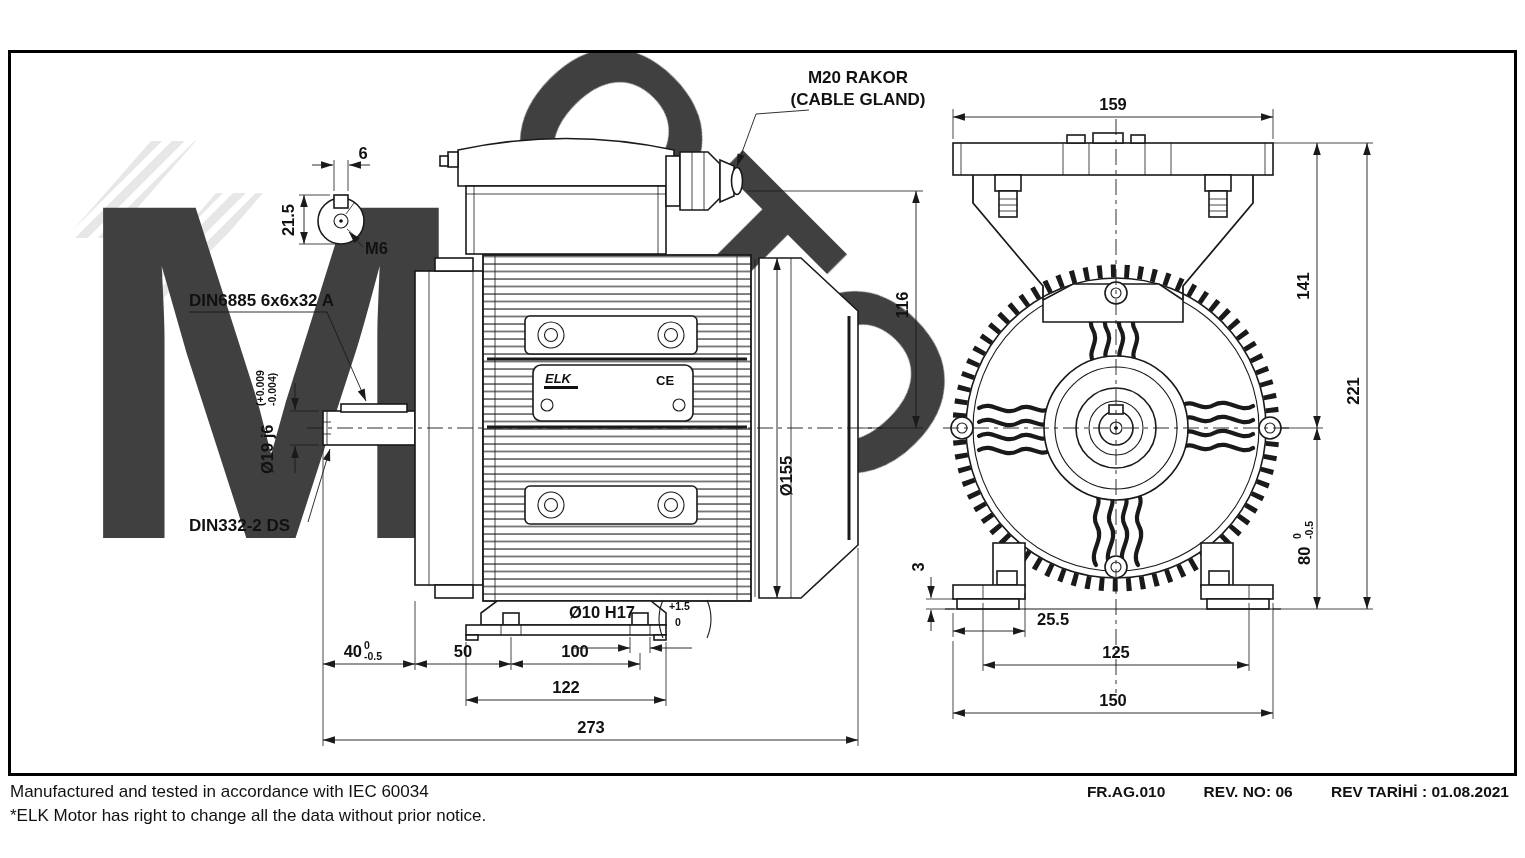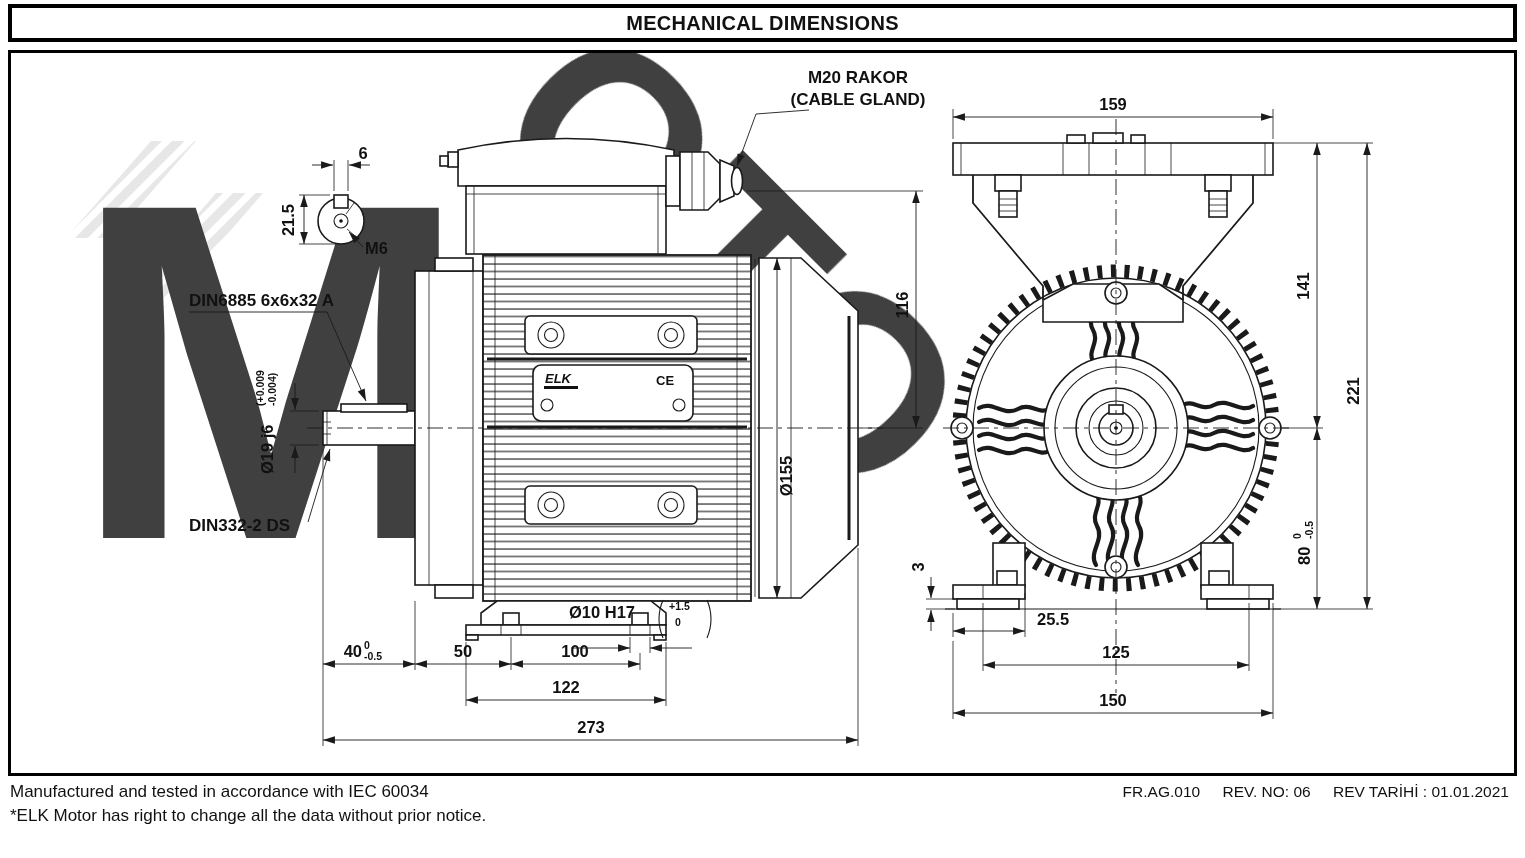--- a/index.html
+++ b/index.html
@@ -5,21 +5,21 @@
   html,body{margin:0;padding:0;background:#fff;}
   .page{position:relative;width:1525px;height:858px;background:#fff;overflow:hidden;
         font-family:"Liberation Sans",sans-serif;color:#111;}
   .titlebox{position:absolute;left:8px;top:4px;width:1501px;height:30px;border:4px solid #000;
             display:flex;align-items:center;justify-content:center;background:#fff;}
   .titlebox h1{margin:0;font-size:20px;font-weight:bold;letter-spacing:.3px;}
   .drawbox{position:absolute;left:8px;top:50px;width:1503px;height:720px;border:3px solid #000;background:#fff;}
   .footer{position:absolute;left:10px;top:780px;width:1505px;font-size:17px;line-height:24px;}
   .footer .row1{display:flex;justify-content:space-between;align-items:flex-end;}
   .footer .meta{font-size:15.5px;padding-right:6px;}
-  .footer .meta span{margin-left:18px;}
+  .footer .meta span{margin-left:34px;font-weight:bold;}
   
   svg text{font-family:"Liberation Sans",sans-serif;fill:#111;}
   .dt{font-size:16.5px;font-weight:bold;}
   .dts{font-size:10.5px;font-weight:bold;}
   .lab{font-size:17px;font-weight:bold;}
   .np{font-size:13px;font-weight:bold;}
   .pf{fill:#fff;stroke:#1a1a1a;stroke-width:1.6;}
   .p2{fill:none;stroke:#1a1a1a;stroke-width:1.8;}
   .p1{fill:none;stroke:#1a1a1a;stroke-width:1.1;}
   .p0{fill:none;stroke:#1a1a1a;stroke-width:0.8;}
@@ -27,23 +27,20 @@
   .dim{fill:none;stroke:#1a1a1a;stroke-width:0.9;}
   .ext{fill:none;stroke:#1a1a1a;stroke-width:0.8;}
   .cl{fill:none;stroke:#1a1a1a;stroke-width:0.9;stroke-dasharray:16 5 4 5;}
   .spoke{fill:none;stroke:#1a1a1a;stroke-width:4.2;stroke-linecap:round;}
 </style>
 </head>
 <body>
 
 <div class="page">
 
-  <div class="titlebox">
-    <h1>MECHANICAL DIMENSIONS</h1>
-  </div>
 
   <div class="drawbox">
     <svg width="1503" height="720" viewBox="0 0 1503 720">
       <defs>
         <marker id="arw" viewBox="0 0 12 8" refX="11.5" refY="4" markerWidth="13" markerHeight="9" orient="auto-start-reverse" markerUnits="userSpaceOnUse">
           <path d="M11.5,4 L0.5,0.5 L0.5,7.5 Z" fill="#1a1a1a"></path>
         </marker>
         <pattern id="wmP" width="16" height="16" patternUnits="userSpaceOnUse" patternTransform="rotate(45)">
           <rect width="16" height="16" fill="#ffffff"></rect>
             <rect width="9" height="16" fill="#f0caca"></rect>
@@ -330,19 +327,19 @@
       </g>
     </svg>
   </div>
 
   <div class="footer">
     <div class="row1">
       <span>Manufactured and tested in accordance with  IEC 60034</span>
       <span class="meta">
         <span>FR.AG.010</span>
         <span>REV. NO: 06</span>
-        <span>REV TARİHİ : 01.01.2021</span>
+        <span>REV TARİHİ : 01.08.2021</span>
       </span>
     </div>
     <div>*ELK Motor has right to change all the data without prior notice.</div>
   </div>
 
 </div>
 
 </body></html>

